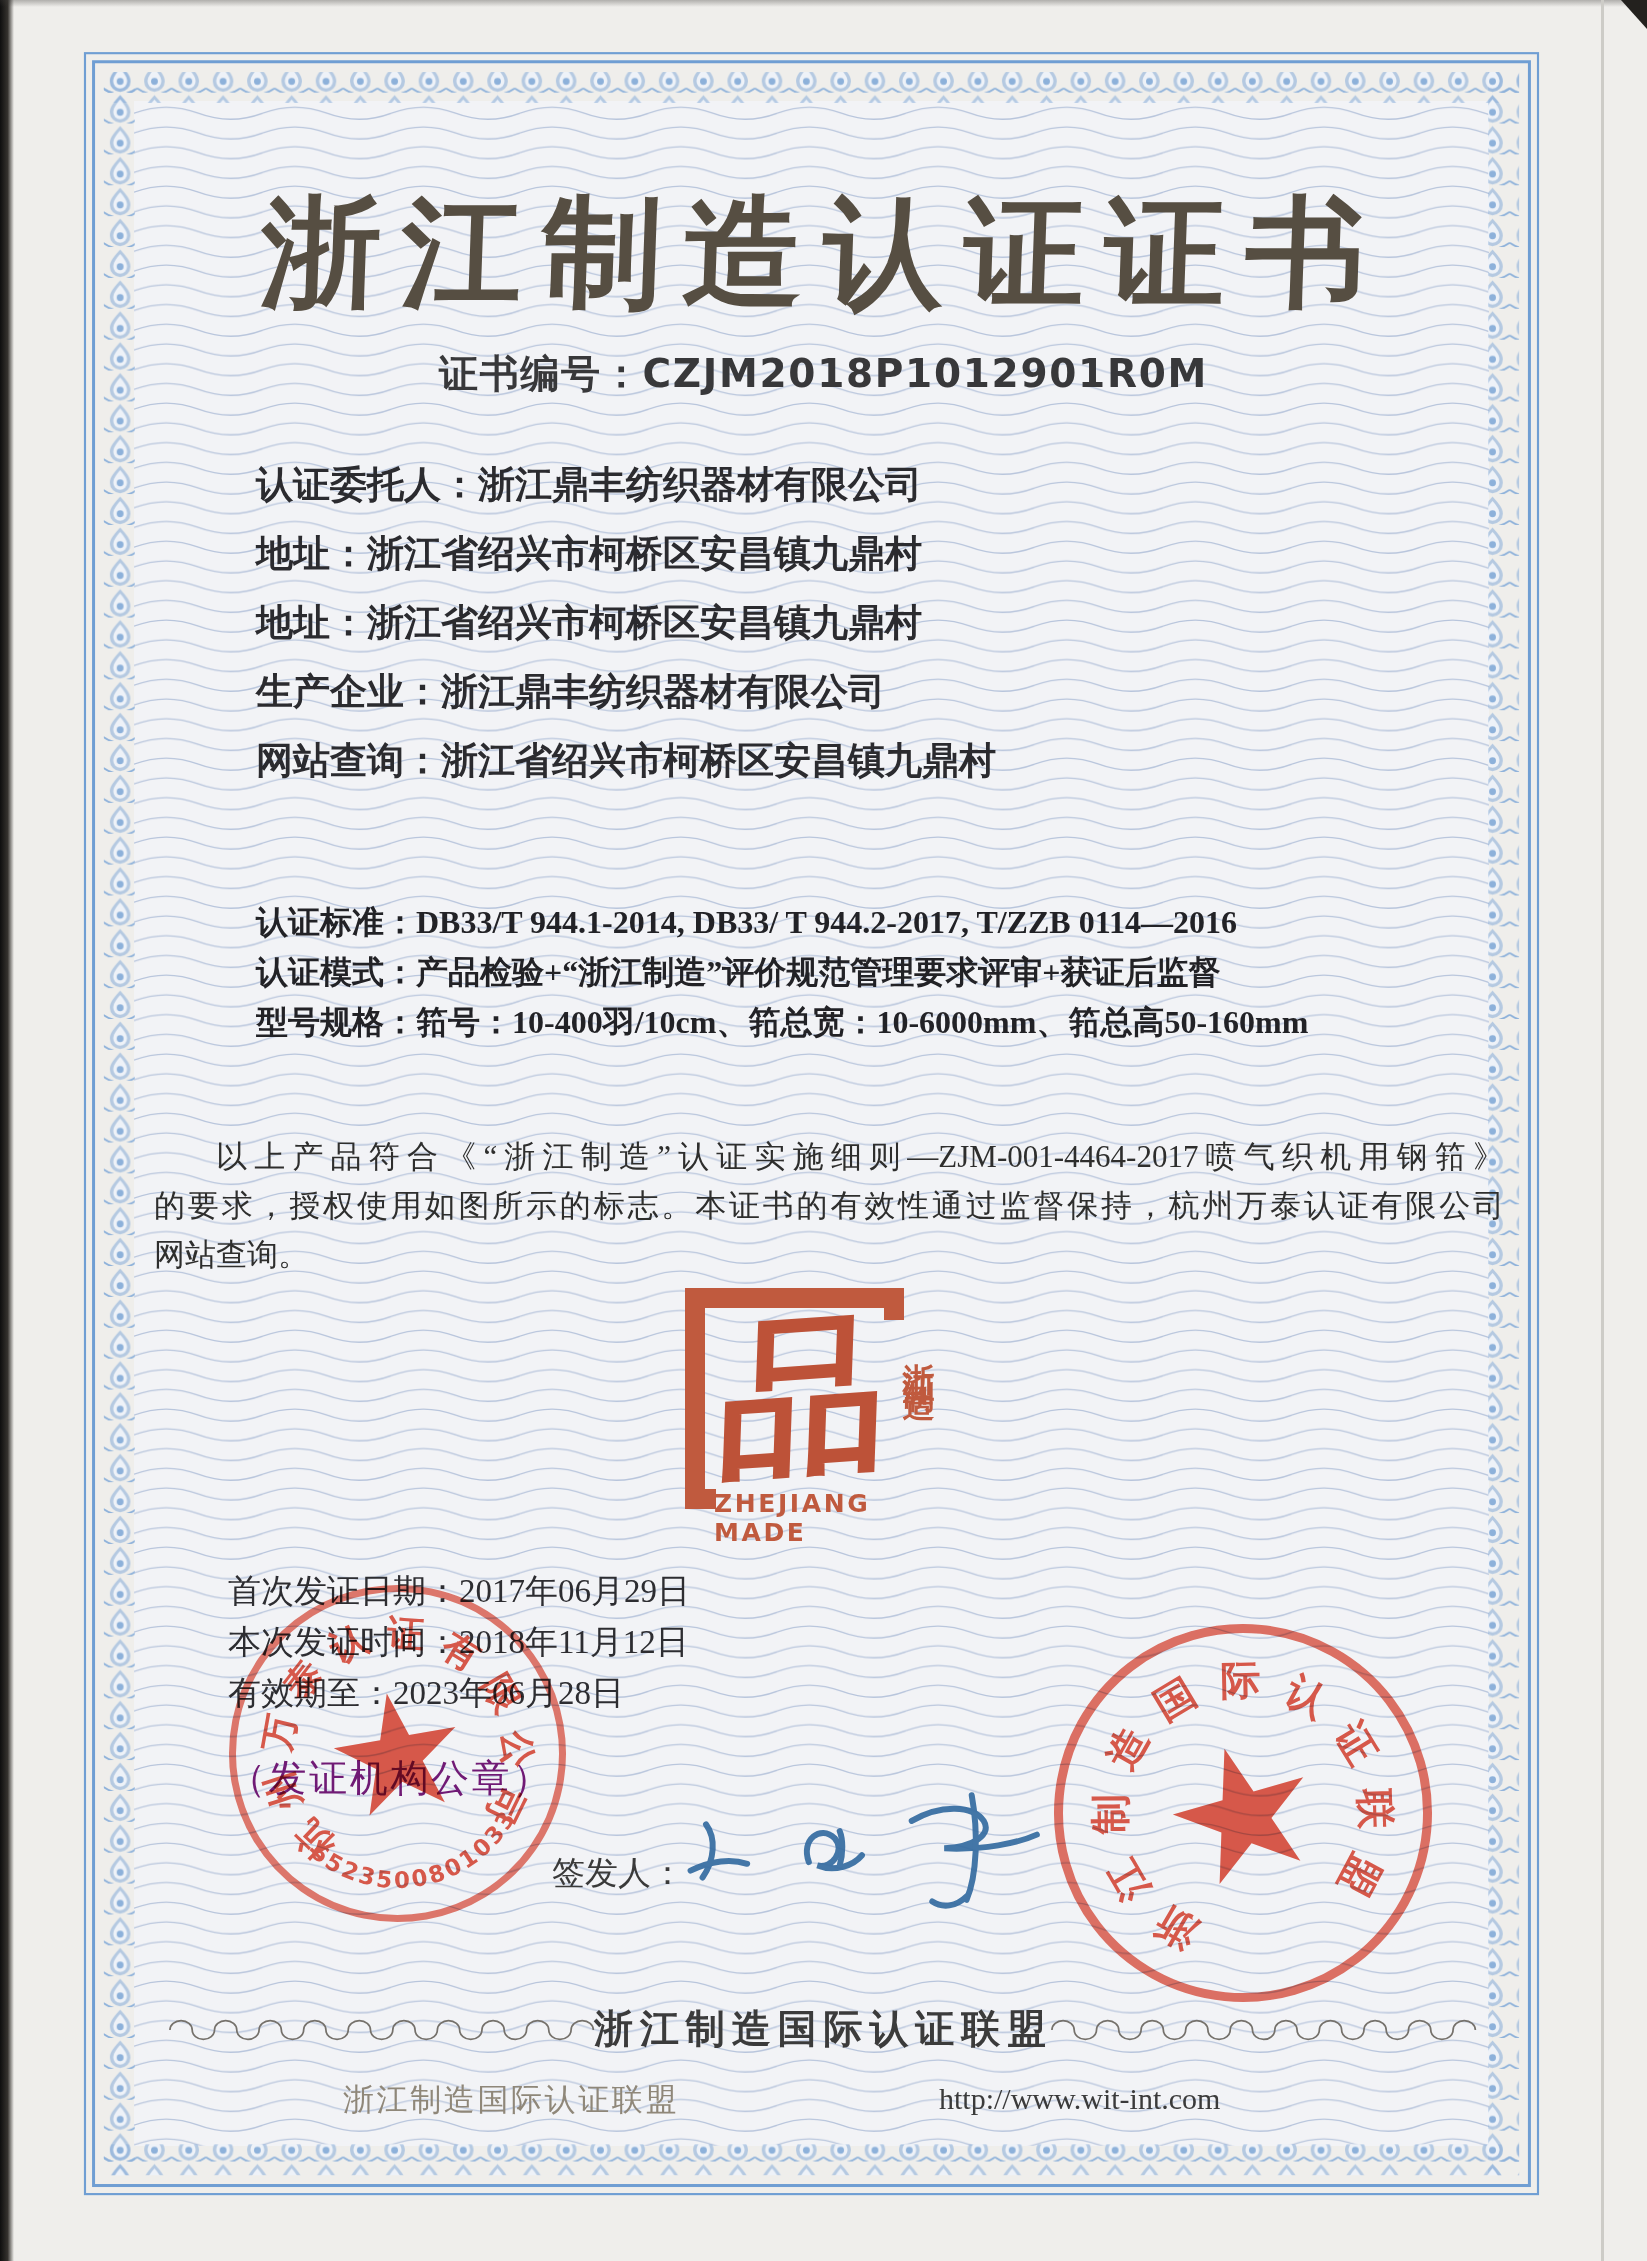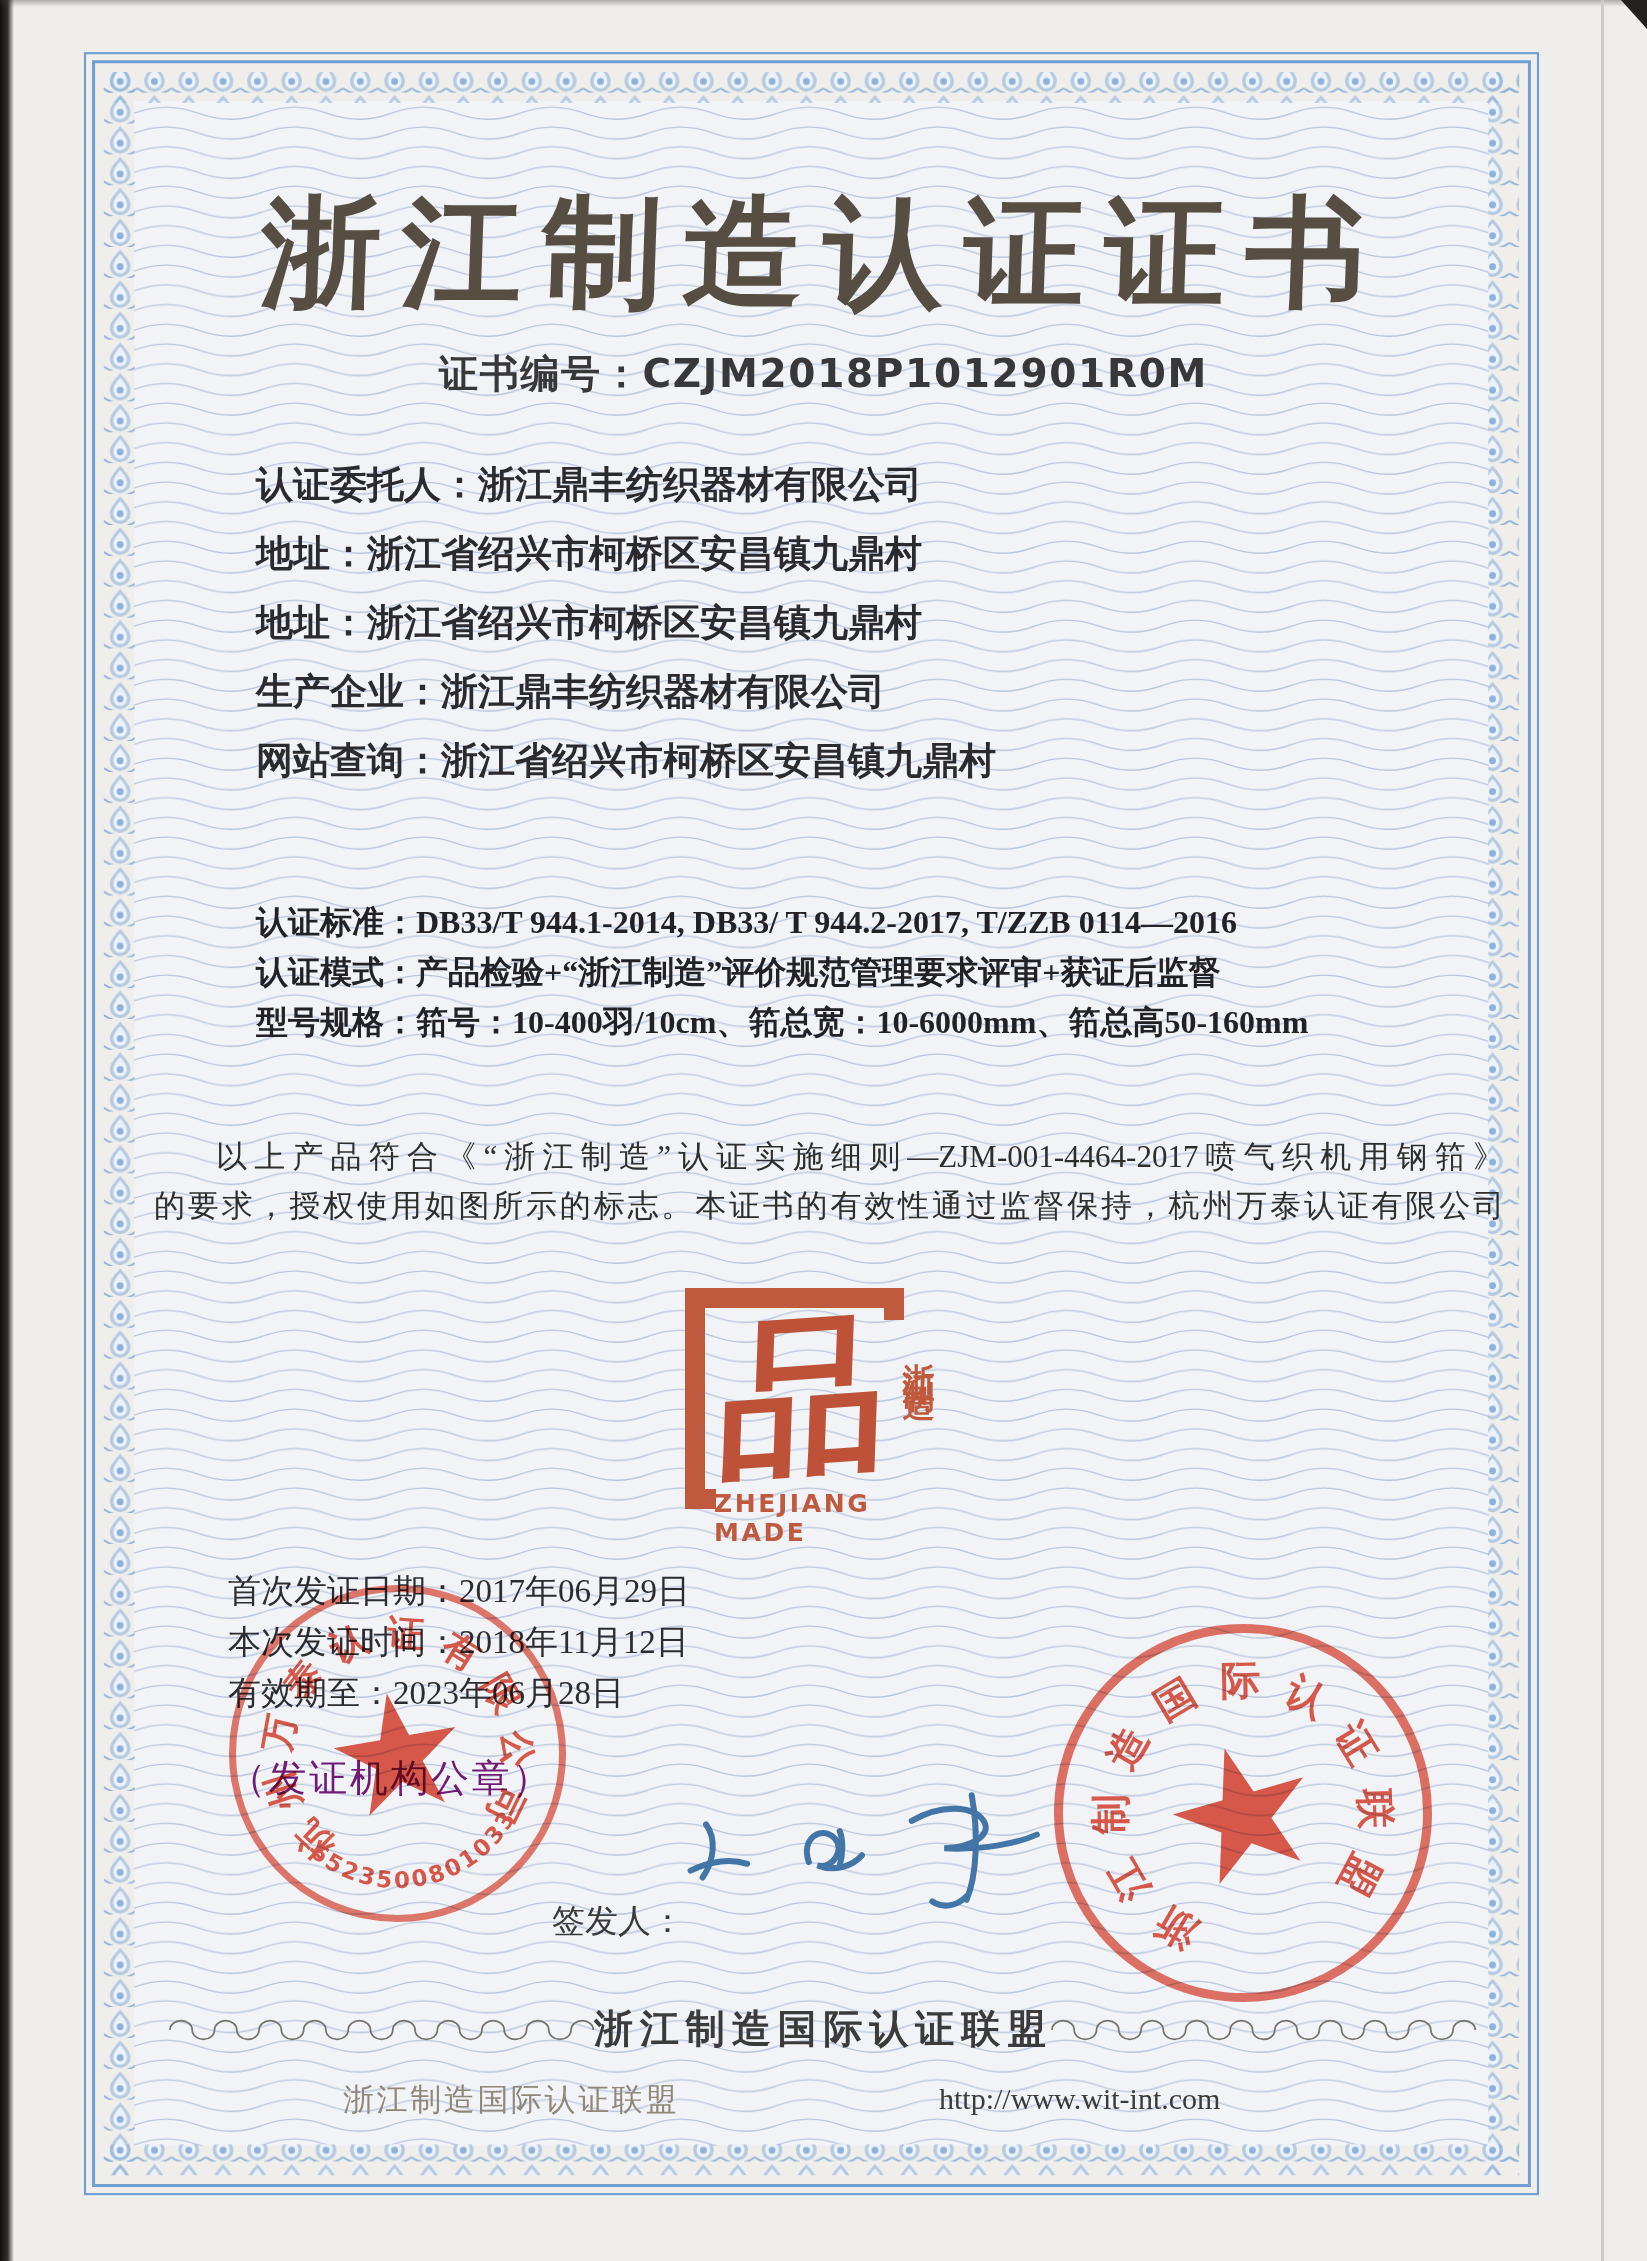--- a/index.html
+++ b/index.html
@@ -33,21 +33,21 @@
     font-family:"Liberation Serif", serif;font-weight:bold;font-size:32px;color:#222226;}
   .parablock{left:154px;top:1132px;width:1350px;line-height:49px;
     font-family:"Liberation Serif", serif;font-size:31px;color:#2e2e2d;}
   .parablock .fill{text-align:justify;text-align-last:justify;}
   .parablock .indent{text-indent:2em;}
   .dateblock{left:228px;top:1566px;width:772px;line-height:51px;
     font-family:"Liberation Serif", serif;font-size:33px;color:#2d2d31;}
   .sealnote{left:228px;top:1753px;font-family:"Liberation Serif", serif;
     font-size:38px;letter-spacing:2.6px;color:#701a75;}
   .signer{left:552px;top:1851px;font-family:"DejaVu Sans", sans-serif;
-    font-size:33px;color:#3a3a3a;margin-top:48px;}
+    font-size:33px;color:#3a3a3a;}
   .alliance{left:110px;top:2002px;width:1427px;text-align:center;
     font-family:"DejaVu Sans", sans-serif;font-weight:bold;font-size:39px;
     letter-spacing:6.9px;color:#3b3b3b;}
   .flourish{top:2018px;height:24px;}
   .footer-issuer{left:343px;top:2079px;font-size:31px;letter-spacing:2.6px;color:#8f8779;}
   .footer-url{left:939px;top:2082px;font-size:30px;color:#3b3b3b;}
   
   .logo{left:676px;top:1288px;width:268px;height:250px;color:var(--logo-red,#c05a3e);}
   .logo .bar{position:absolute;background:var(--logo-red,#c05a3e);}
   .logo .mark{position:absolute;left:24px;top:8.6px;width:206px;height:197px;
@@ -130,20 +130,21 @@
 
 <div class="abs specblock">
   <div>认证标准：DB33/T 944.1-2014, DB33/ T 944.2-2017, T/ZZB 0114—2016</div>
   <div>认证模式：产品检验+“浙江制造”评价规范管理要求评审+获证后监督</div>
   <div>型号规格：筘号：10-400羽/10cm、筘总宽：10-6000mm、筘总高50-160mm</div>
 </div>
 
 <div class="abs parablock">
   <div class="fill indent">以上产品符合《“浙江制造”认证实施细则—ZJM-001-4464-2017喷气织机用钢筘》</div>
   <div class="fill">的要求，授权使用如图所示的标志。本证书的有效性通过监督保持，杭州万泰认证有限公司</div>
+  <div>网站查询。</div>
 </div>
 
 <div class="abs logo">
   <div class="bar" style="left:8.6px;top:0;width:219px;height:20px;"></div>
   <div class="bar" style="left:208px;top:0;width:20px;height:32px;"></div>
   <div class="bar" style="left:8.6px;top:0;width:20px;height:220px;"></div>
   <div class="bar" style="left:8.6px;top:201px;width:31px;height:20px;"></div>
   <div class="mark">品</div>
   <div class="side">浙江制造</div>
   <div class="caption">ZHEJIANG MADE</div>

